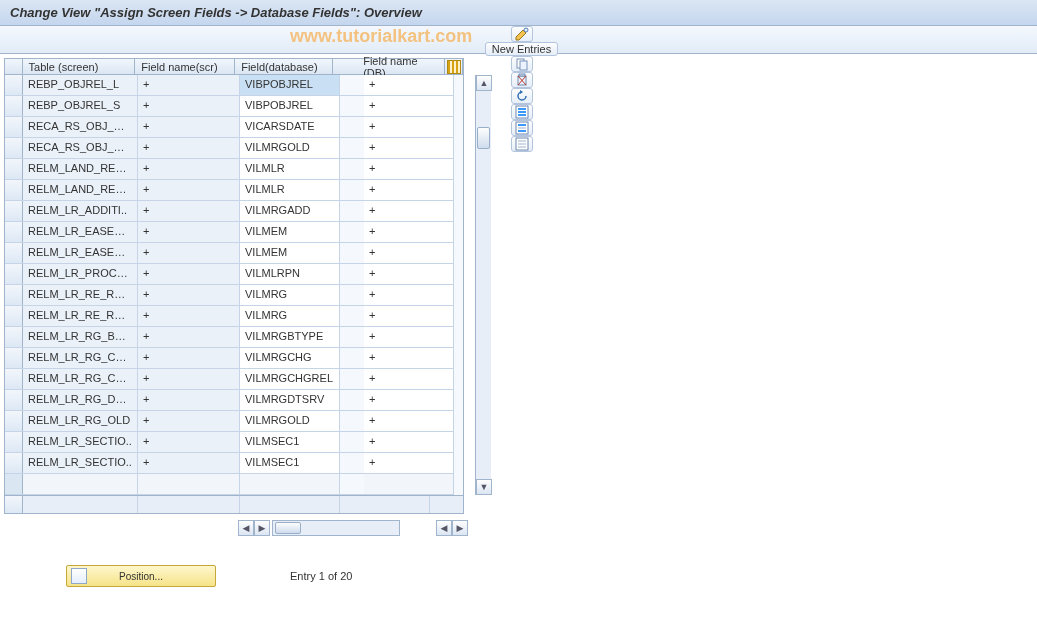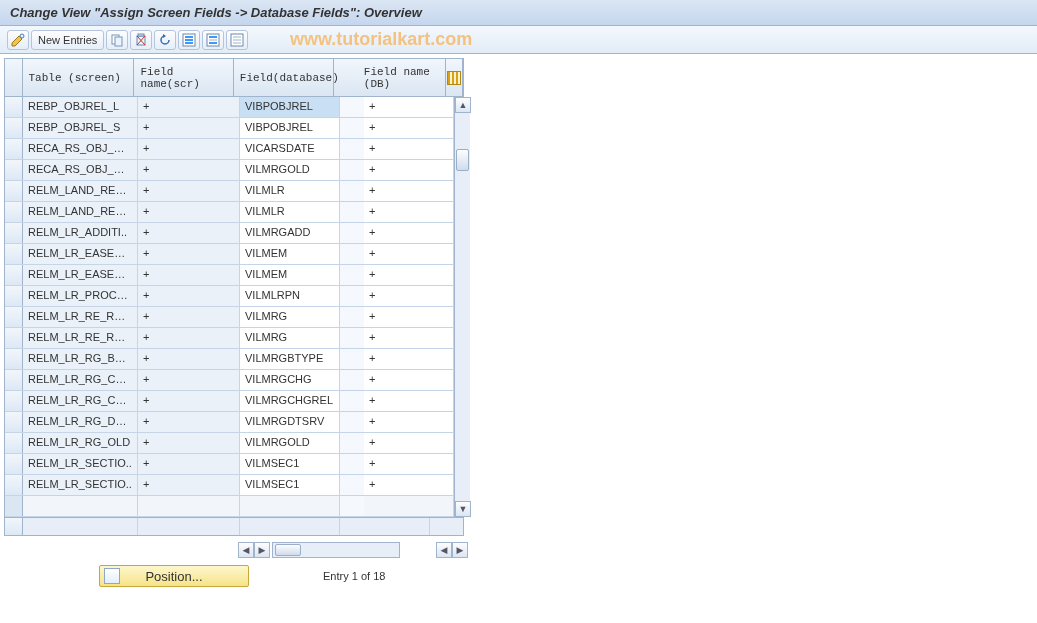--- a/index.html
+++ b/index.html
@@ -25,20 +25,21 @@
     }
 
     .toolbar {
       height: 28px;
       background: linear-gradient(#f4f8fd, #e2ecf7);
       border-bottom: 1px solid #a0b4cc;
       display: flex;
       align-items: center;
       padding-left: 6px;
       position: relative;
+      flex-direction: column;
     }
     .toolbar-btn {
       display: inline-flex;
       align-items: center;
       justify-content: center;
       height: 20px;
       min-width: 20px;
       margin: 0 1px;
       background: linear-gradient(#fdfdfd, #e6eef8);
       border: 1px solid #b3c5de;
@@ -64,41 +65,41 @@
       border: 1px solid #a0b4cc;
       width: 460px;
       background: #f5f8fc;
       position: relative;
     }
 
     .grid-header-row {
       display: flex;
       background: linear-gradient(#f1f6fc, #dbe6f3);
       border-bottom: 1px solid #a0b4cc;
-      height: 38px;
-      font-family: Liberation Mono, monospace;
+      height: 16px;
     }
     .grid-header-row .hcell {
       border-right: 1px solid #a0b4cc;
       padding: 4px 6px;
       font-size: 11px;
       color: #333;
       display: flex;
       align-items: center;
     }
     .col-sel { width: 18px; padding:0 !important; border-right:1px solid #a0b4cc; }
     .col0 { width: 115px; }
     .col1 { width: 102px; }
     .col2 { width: 100px; }
     .col3 { width: 90px; margin-left: 24px; }
     .col-cfg { width: 18px; display:flex; align-items:center; justify-content:center; padding:0 !important; }
     .cfg-icon { width:14px; height:14px; background: repeating-linear-gradient(90deg,#d6a314,#d6a314 2px,#fff2cd 2px,#fff2cd 4px); border:1px solid #b08912; }
 
     .grid-body {
       display: flex;
+      gap: 21px;
     }
     .rows-wrap { flex: 0 0 auto; }
     .data-row {
       display: flex;
       height: 21px;
       border-bottom: 1px solid #c6d4e7;
     }
     .data-row .sel-cell {
       width: 18px;
       background: linear-gradient(#f2f6fb, #dde8f5);
@@ -165,30 +166,30 @@
     .hscroll .gap { width: 34px; }
 
     .footer {
       position: absolute;
       left: 0; right: 0; top: 556px;
       height: 40px;
       display: flex;
       align-items: center;
     }
     .position-btn {
-      margin-left: 99px;
+      margin-left: 66px;
       width: 150px;
       height: 22px;
       display:flex; align-items:center; justify-content:center;
       background: linear-gradient(#fef7cd,#f6e388);
       border:1px solid #c6a83a;
       border-radius:2px;
       cursor:pointer;
       position: relative;
-      font-size: 13px;
+      font-size: 10px;
     }
     .position-btn .pos-icon {
       position:absolute; left:4px; top:2px; width:16px; height:16px;
       background: linear-gradient(#fff, #e4eefb); border:1px solid #8fa7c9;
     }
     .entry-text { margin-left: 74px; font-size: 11px; color:#333; }
 
     
     .ico svg { width:14px; height:14px; display:block; }
   </style>
@@ -465,14 +466,14 @@
   <div class="gap"></div>
   <div class="arrow">◀</div>
   <div class="arrow">▶</div>
 </div>
 
 <div class="footer">
   <div class="position-btn">
     <span class="pos-icon"></span>
     <span>Position...</span>
   </div>
-  <div class="entry-text">Entry 1 of 18</div>
+  <div class="entry-text">Entry 1 of 20</div>
 </div>
 
 </body></html>

